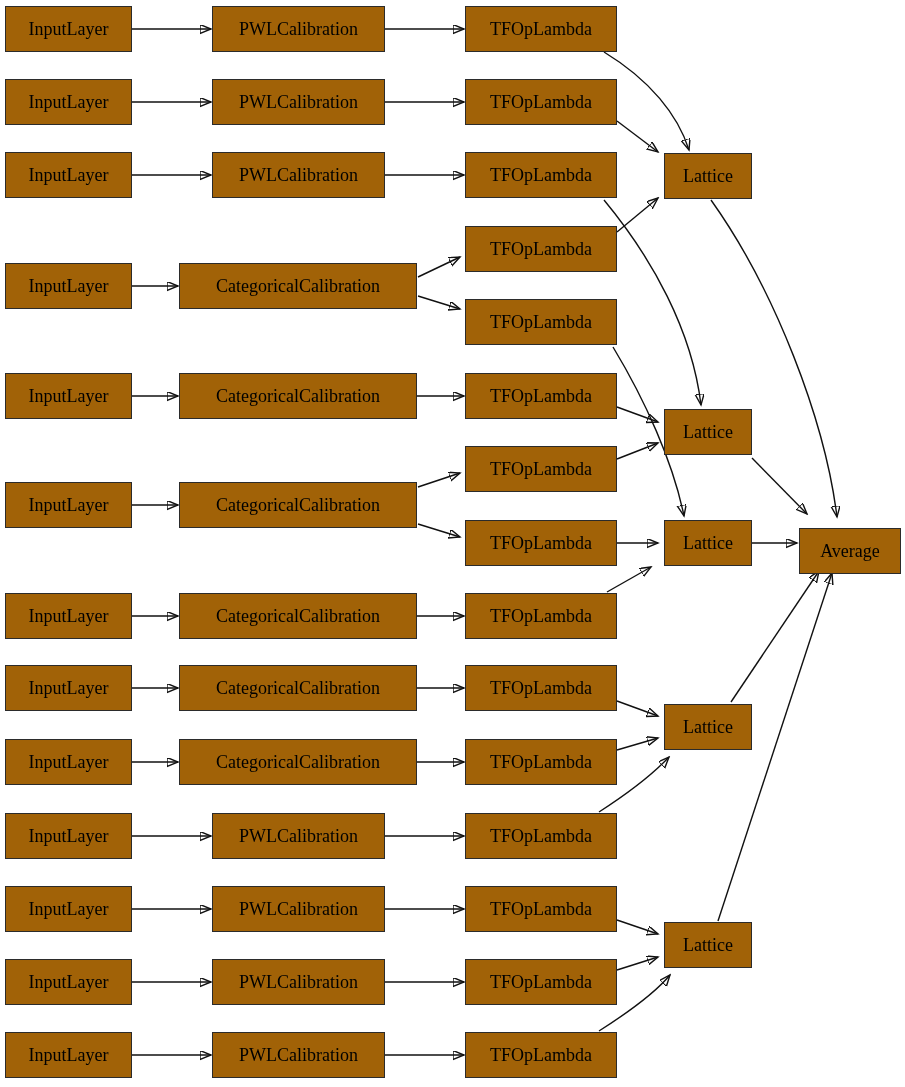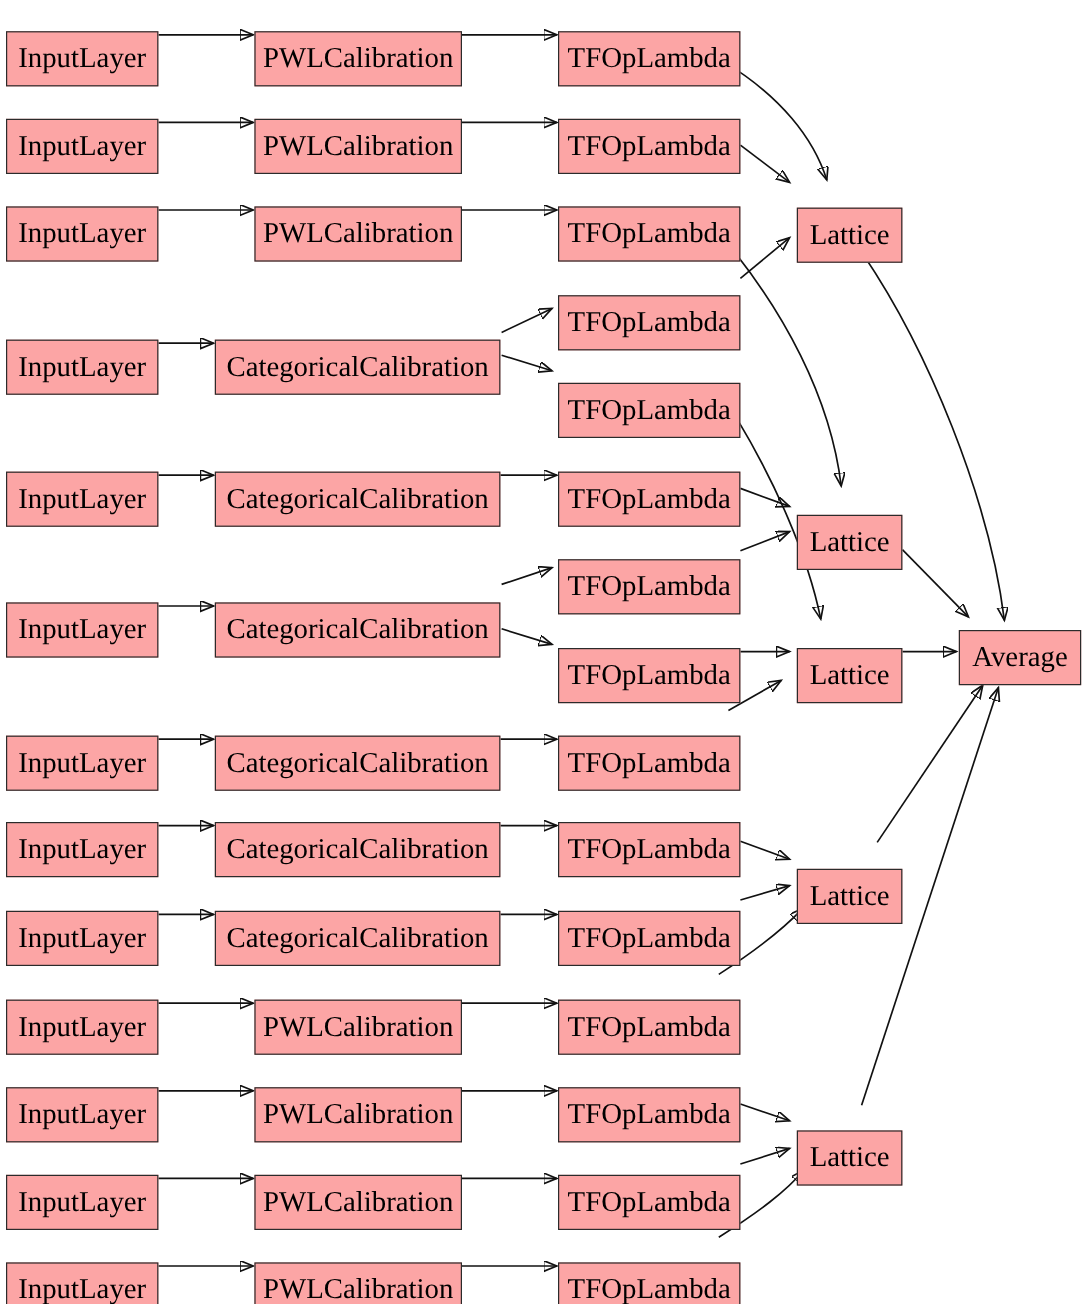--- a/index.html
+++ b/index.html
@@ -7,27 +7,26 @@
     position:relative;
     width:905px;height:1087px;
     background:#ffffff;
     font-family:"Liberation Serif","DejaVu Serif",serif;
   }
   #edges{position:absolute;left:0;top:0;width:905px;height:1087px;z-index:1;}
   #edges path{fill:none;stroke:#111111;stroke-width:1.4px;}
   .node{
     position:absolute;
     box-sizing:border-box;
-    background:#fca5a5;
+    background:#a16207;
     border:1.5px solid #2b2b2b;
     display:flex;align-items:center;justify-content:center;
-    font-size:24px;color:#000000;
+    font-size:18px;color:#000000;
     white-space:nowrap;
     z-index:2;
-    margin-top:20px;
   }
 </style>
 </head>
 <body>
 
 <div id="canvas">
 
   <svg id="edges" viewBox="0 0 905 1087" xmlns="http://www.w3.org/2000/svg">
     <defs>
       <marker id="arw" markerUnits="userSpaceOnUse" markerWidth="13" markerHeight="10" refX="11" refY="4.5" orient="auto">
@@ -132,15 +131,15 @@
   <div class="node" style="left:465px;top:886px;width:152px;height:46px">TFOpLambda</div>
   <div class="node" style="left:465px;top:959px;width:152px;height:46px">TFOpLambda</div>
   <div class="node" style="left:465px;top:1032px;width:152px;height:46px">TFOpLambda</div>
 
   <div class="node" style="left:664px;top:153px;width:88px;height:46px">Lattice</div>
   <div class="node" style="left:664px;top:409px;width:88px;height:46px">Lattice</div>
   <div class="node" style="left:664px;top:520px;width:88px;height:46px">Lattice</div>
   <div class="node" style="left:664px;top:704px;width:88px;height:46px">Lattice</div>
   <div class="node" style="left:664px;top:922px;width:88px;height:46px">Lattice</div>
 
-  <div class="node" style="left:799px;top:505px;width:102px;height:46px">Average</div>
+  <div class="node" style="left:799px;top:528px;width:102px;height:46px">Average</div>
 
 </div>
 
 </body></html>

